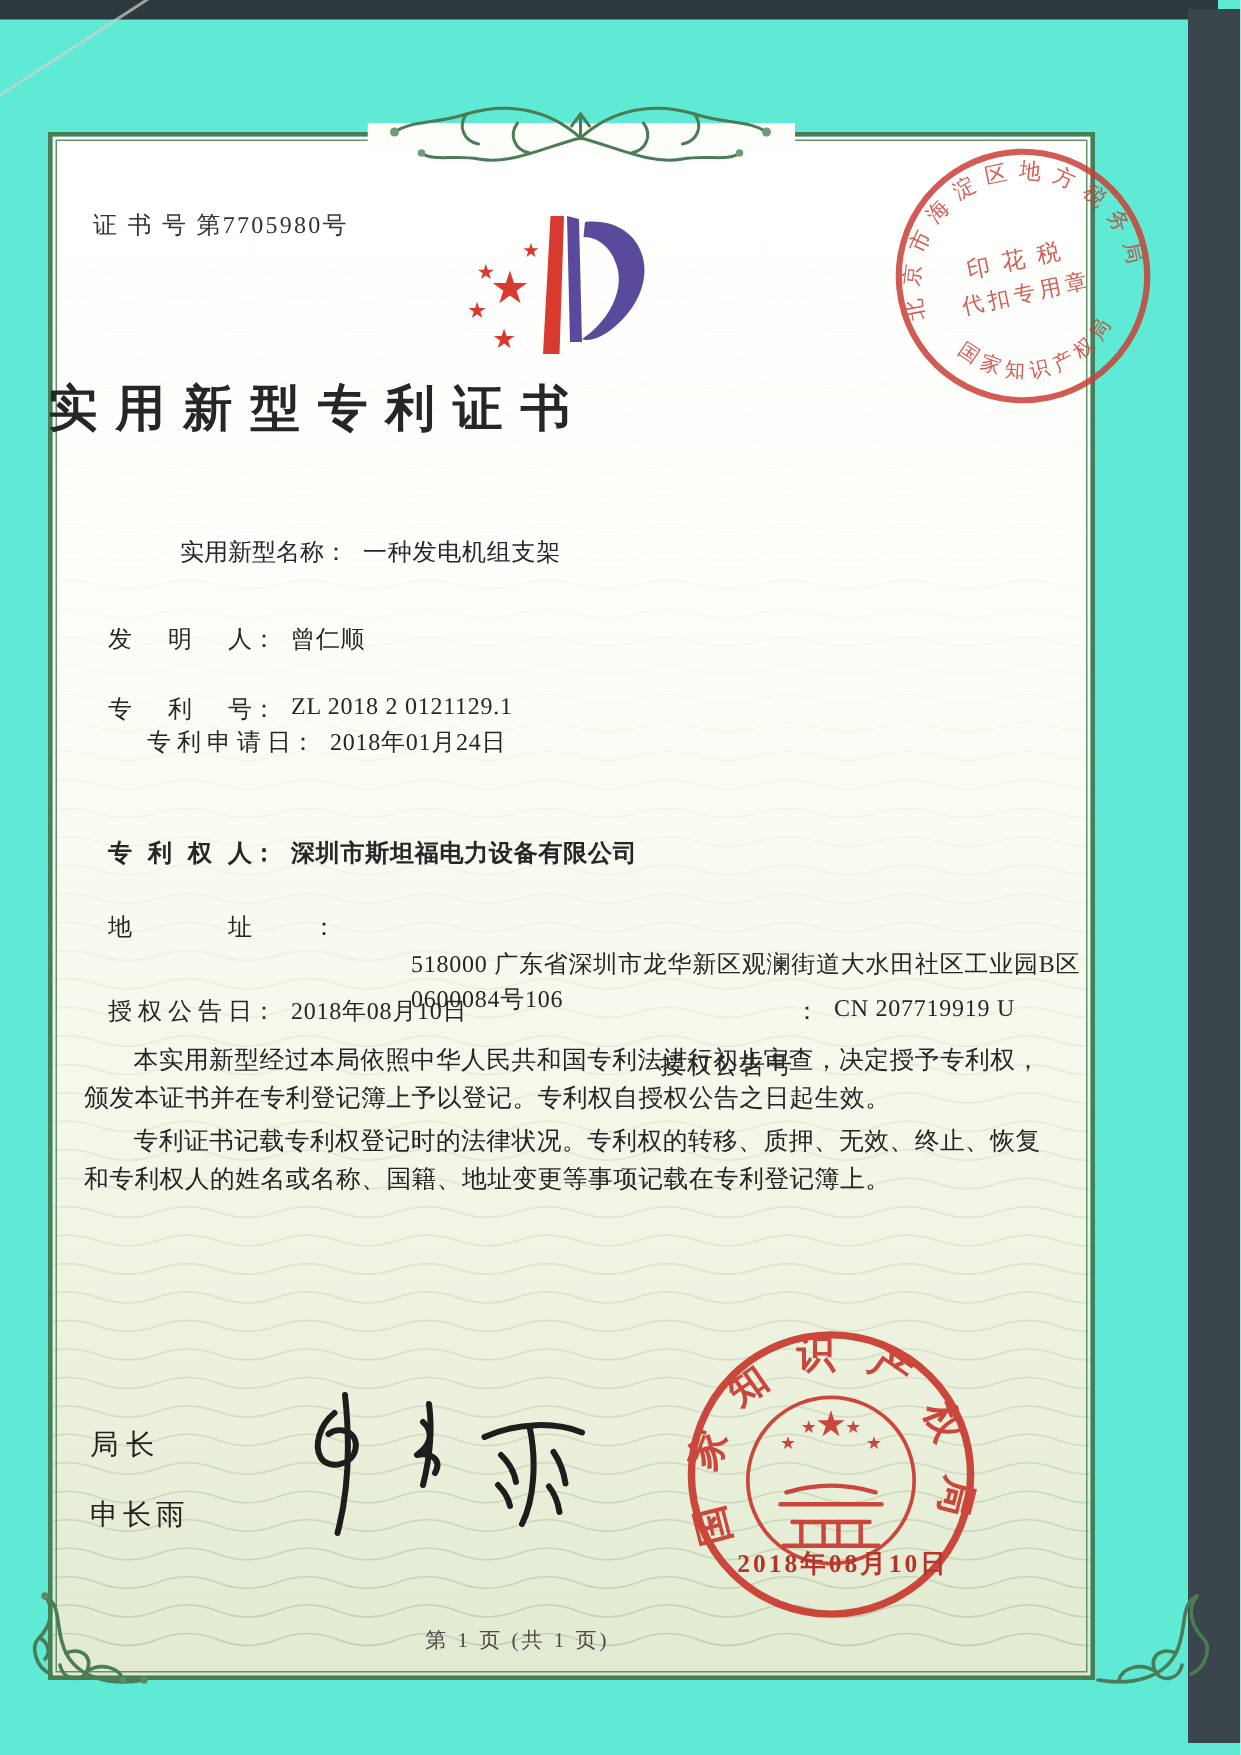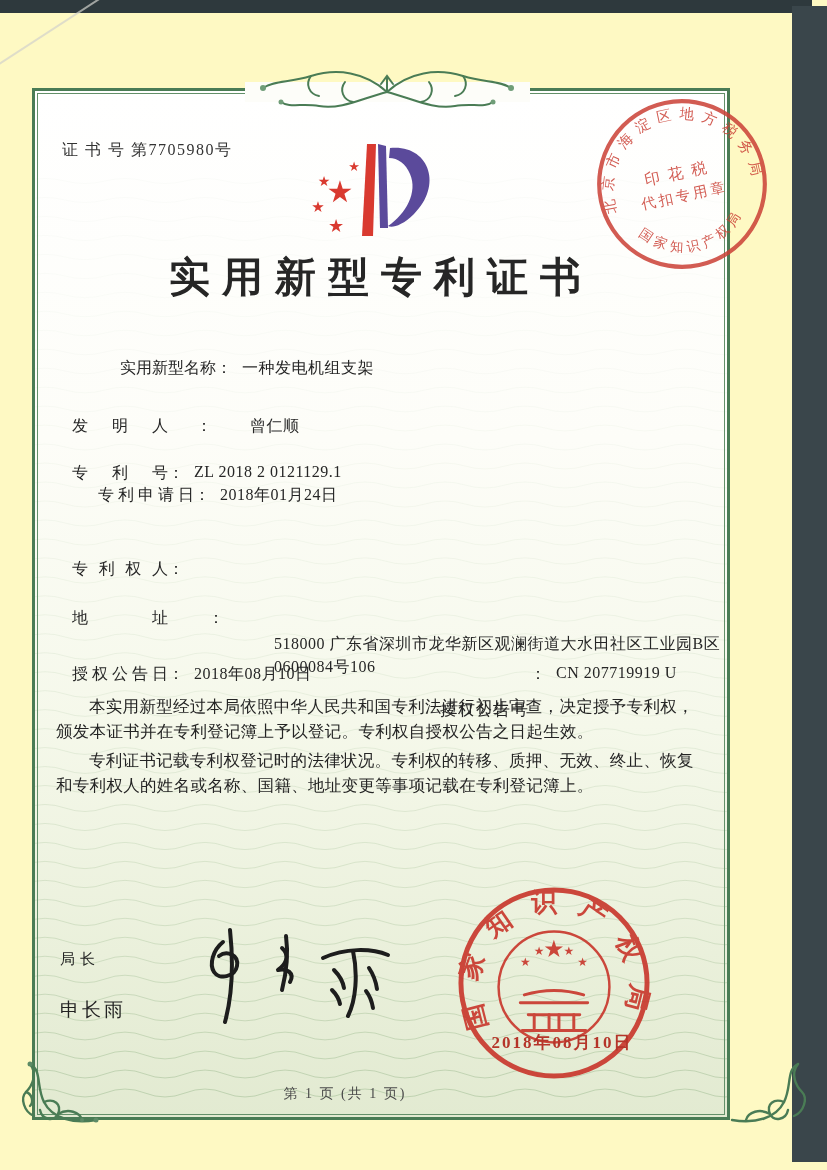--- a/index.html
+++ b/index.html
@@ -3,21 +3,21 @@
 <meta charset="utf-8">
 <style>
   :root{
     --frame-green:#4a7c55;
     --seal-red:#c9392e;
     --date-red:#b5352a;
     --ink:#2b2b2b;
   }
   html,body{margin:0;padding:0;background:#fff;}
   body{font-family:"Liberation Serif","DejaVu Serif",serif;color:var(--ink);}
-  .page{position:relative;width:827px;height:1170px;background:#fef9c3;overflow:hidden;}
+  .page{position:relative;width:827px;height:1170px;background:#5eead4;overflow:hidden;}
 
   
   .band-top{position:absolute;left:0;top:0;width:812px;height:13px;background:#2e393d;}
   .band-right{position:absolute;left:792px;top:6px;width:35px;height:1156px;background:#3a464b;}
   .crease{position:absolute;left:-10px;top:30px;width:120px;height:2px;background:#d2d2cc;transform:rotate(-33deg);opacity:.7;}
 
   
   .frame{position:absolute;left:32px;top:88px;width:692px;height:1026px;border:3px solid var(--frame-green);
          background:linear-gradient(180deg,#ffffff 0%,#fdfdf8 34%,#f5f8ea 62%,#eaf0db 84%,#e2ead1 100%);}
   .frame-inner{position:absolute;inset:2px;border:1px solid #639069;pointer-events:none;}
@@ -25,38 +25,38 @@
 
   .ornament-top{position:absolute;left:245px;top:58px;width:285px;height:62px;}
   .corner{position:absolute;width:86px;height:76px;}
   .corner.bl{left:18px;top:1058px;}
   .corner.br{left:724px;top:1058px;transform:scaleX(-1);}
 
   .cert-no{position:absolute;left:62px;top:140px;font-size:16px;letter-spacing:1.5px;color:#333;}
 
   .logo{position:absolute;left:310px;top:140px;width:140px;height:110px;}
 
-  .title{position:absolute;left:32px;top:250px;width:698px;text-align:center;
-         font-size:41px;font-weight:600;letter-spacing:12px;color:#262626;}
+  .title{position:absolute;left:32px;top:250px;width:698px;text-align:left;
+         font-size:33px;font-weight:600;letter-spacing:12px;color:#262626;}
 
   
   .row{position:absolute;left:72px;display:flex;align-items:flex-start;font-size:16px;color:#262626;}
   .f-label{display:inline-block;width:96px;text-align:justify;text-align-last:justify;white-space:nowrap;}
   .f-colon{display:inline-block;margin:0 2px 0 0;}
   .f-value{display:inline-block;margin-left:8px;letter-spacing:.5px;}
-  .row.name{top:358px;margin-left:48px;}  .row.inventor{top:416px;gap:28px;}  .row.patno{top:463px;}
-  .row.filing{top:485px;margin-left:26px;} .row.patentee{top:559px;}
+  .row.name{top:358px;margin-left:48px;}  .row.inventor{top:416px;}  .row.patno{top:463px;}
+  .row.filing{top:485px;margin-left:26px;} .row.patentee{top:559px;font-weight:bold;}
   .row.address{top:608px;gap:40px;} .row.address .f-value{width:470px;line-height:23px;margin-top:24px;}
   .row.grant{top:664px;left:72px;width:650px;}
   .grant-right{position:absolute;left:368px;top:0;display:flex;}
 
   .paras{position:absolute;left:56px;top:694px;width:652px;}
   .paras p{margin:0 0 4px 0;text-indent:2em;font-size:16.5px;line-height:25px;letter-spacing:.3px;color:#242424;}
 
-  .signer-title{position:absolute;left:60px;top:950px;font-size:15px;letter-spacing:5px;color:#222;}
+  .signer-title{position:absolute;left:60px;top:950px;font-size:19px;letter-spacing:5px;color:#222;}
   .signer-name{position:absolute;left:60px;top:997px;font-size:19px;letter-spacing:3px;color:#222;}
   .signature{position:absolute;left:185px;top:918px;width:215px;height:115px;}
 
   .seal{position:absolute;left:455px;top:884px;width:198px;height:198px;opacity:.92;}
   .seal-date{position:absolute;left:462px;top:1031px;width:200px;font-size:17px;letter-spacing:2px;
              color:var(--date-red);text-align:center;font-weight:600;}
 
   .stamp{position:absolute;left:594px;top:96px;width:176px;height:176px;transform:rotate(-12deg);opacity:.85;}
 
   .footer{position:absolute;left:32px;top:1085px;width:626px;text-align:center;font-size:14px;
@@ -206,20 +206,21 @@
     <span class="f-value">ZL 2018 2 0121129.1</span>
   </div>
   <div class="row filing">
     <span class="f-label">专利申请日</span>
       <span class="f-colon">：</span>
     <span class="f-value">2018年01月24日</span>
   </div>
   <div class="row patentee">
     <span class="f-label">专利权人</span>
       <span class="f-colon">：</span>
+    <span class="f-value">深圳市斯坦福电力设备有限公司</span>
   </div>
   <div class="row address">
     <span class="f-label">地址</span>
       <span class="f-colon">：</span>
     <span class="f-value">518000 广东省深圳市龙华新区观澜街道大水田社区工业园B区0600084号106</span>
   </div>
   <div class="row grant" style="position:absolute;">
     <span style="display:flex;">
       <span class="f-label">授权公告日</span>
         <span class="f-colon">：</span>

